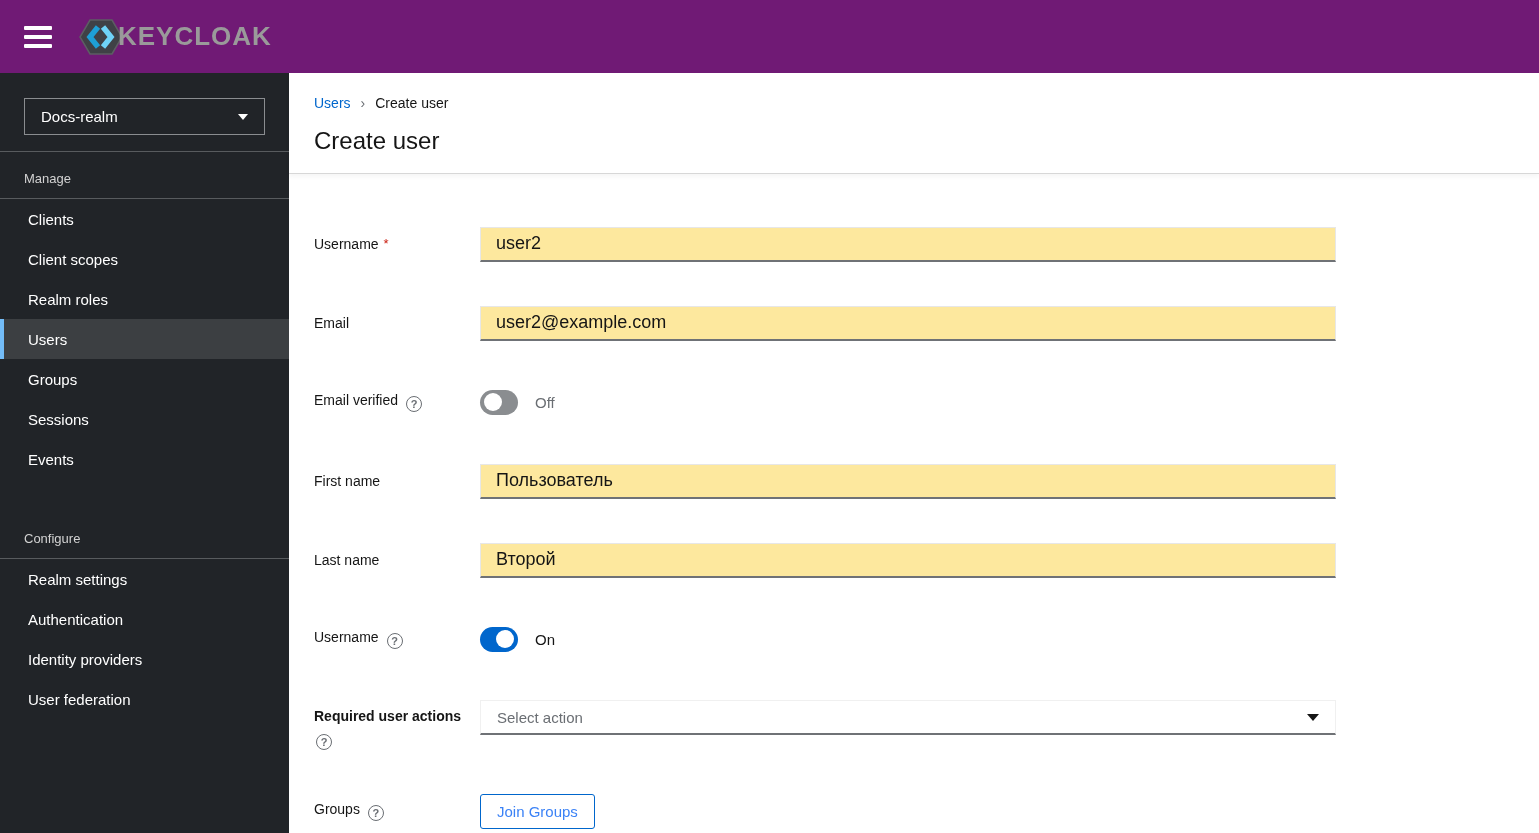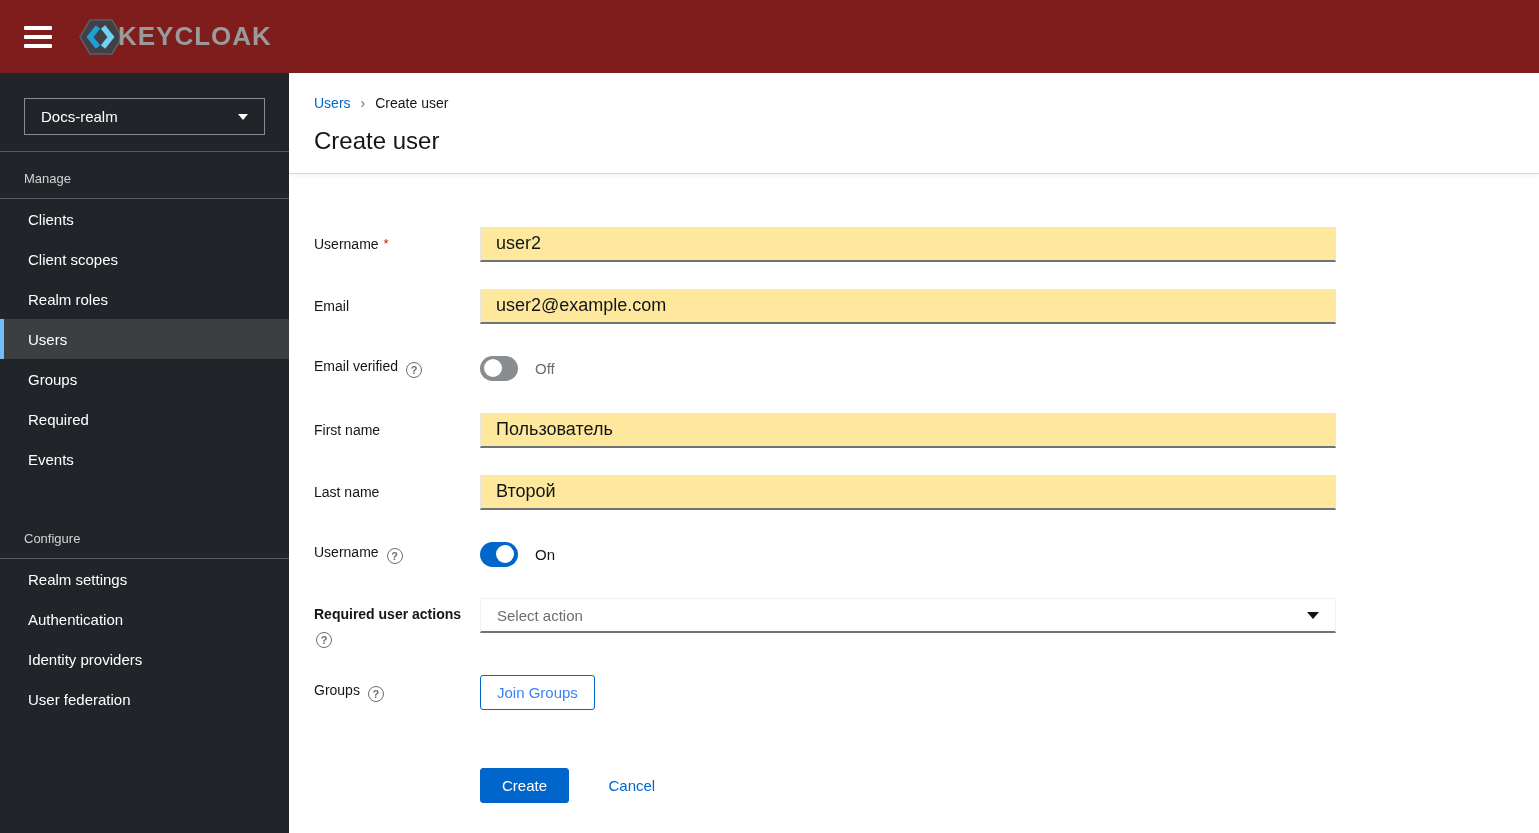--- a/index.html
+++ b/index.html
@@ -4,21 +4,21 @@
 <style>
   * { margin: 0; padding: 0; box-sizing: border-box; }
   html, body {
     width: 1539px; height: 833px;
     font-family: "Liberation Sans", "DejaVu Sans", sans-serif;
     background: #fff; overflow: hidden;
   }
 
   
   .topbar {
-    height: 73px; background: #7f1d1d;
+    height: 73px; background: #701a75;
     display: flex; align-items: center; padding: 0 24px;
   }
   .hamburger {
     width: 28px; height: 22px; display: flex; flex-direction: column;
     justify-content: space-between; cursor: pointer; background: none; border: none;
   }
   .hamburger span { display: block; height: 4px; background: #fff; border-radius: 1px; }
   .brand { display: flex; align-items: center; margin-left: 26px; cursor: pointer; }
   .brand svg { display: block; }
   .brand-text {
@@ -61,21 +61,21 @@
     box-shadow: 0 3px 4px rgba(3,3,3,0.04);
   }
   .breadcrumb { display: flex; align-items: center; font-size: 14px; }
   .breadcrumb a { color: #0066cc; text-decoration: none; cursor: pointer; }
   .breadcrumb .separator { color: #6a6e73; margin: 0 10px; font-size: 14px; }
   .breadcrumb .current { color: #151515; }
   .page-title { font-size: 24px; font-weight: 500; color: #151515; margin-top: 16px; }
 
   .content { padding: 52px 0 0 25px; overflow: hidden; }
   .form { max-width: 1022px; }
-  .form-row { display: flex; align-items: center; margin-bottom: 26px; min-height: 36px; }
+  .form-row { display: flex; align-items: center; margin-bottom: 43px; min-height: 36px; }
   .form-row.top-align { align-items: flex-start; }
   .label-col { width: 166px; flex-shrink: 0; font-size: 14px; color: #151515; font-weight: 500; }
   .label-col .req { color: #c9190b; margin-left: 5px; font-size: 13px; vertical-align: top; }
   .control-col { flex: 1; min-width: 0; }
 
   .help-icon {
     display: inline-flex; align-items: center; justify-content: center;
     width: 16px; height: 16px; border: 1px solid #6a6e73; border-radius: 50%;
     color: #6a6e73; font-size: 11px; font-weight: bold; margin-left: 8px;
     cursor: pointer; vertical-align: -3px; line-height: 1;
@@ -166,21 +166,21 @@
       </button>
     </div>
 
     <div class="nav-section">
       <div class="nav-section-header">Manage</div>
       <div class="nav-item">Clients</div>
       <div class="nav-item">Client scopes</div>
       <div class="nav-item">Realm roles</div>
       <div class="nav-item active">Users</div>
       <div class="nav-item">Groups</div>
-      <div class="nav-item">Required</div>
+      <div class="nav-item">Sessions</div>
       <div class="nav-item">Events</div>
     </div>
 
     <div class="nav-section configure">
       <div class="nav-section-header">Configure</div>
       <div class="nav-item">Realm settings</div>
       <div class="nav-item">Authentication</div>
       <div class="nav-item">Identity providers</div>
       <div class="nav-item">User federation</div>
     </div>

